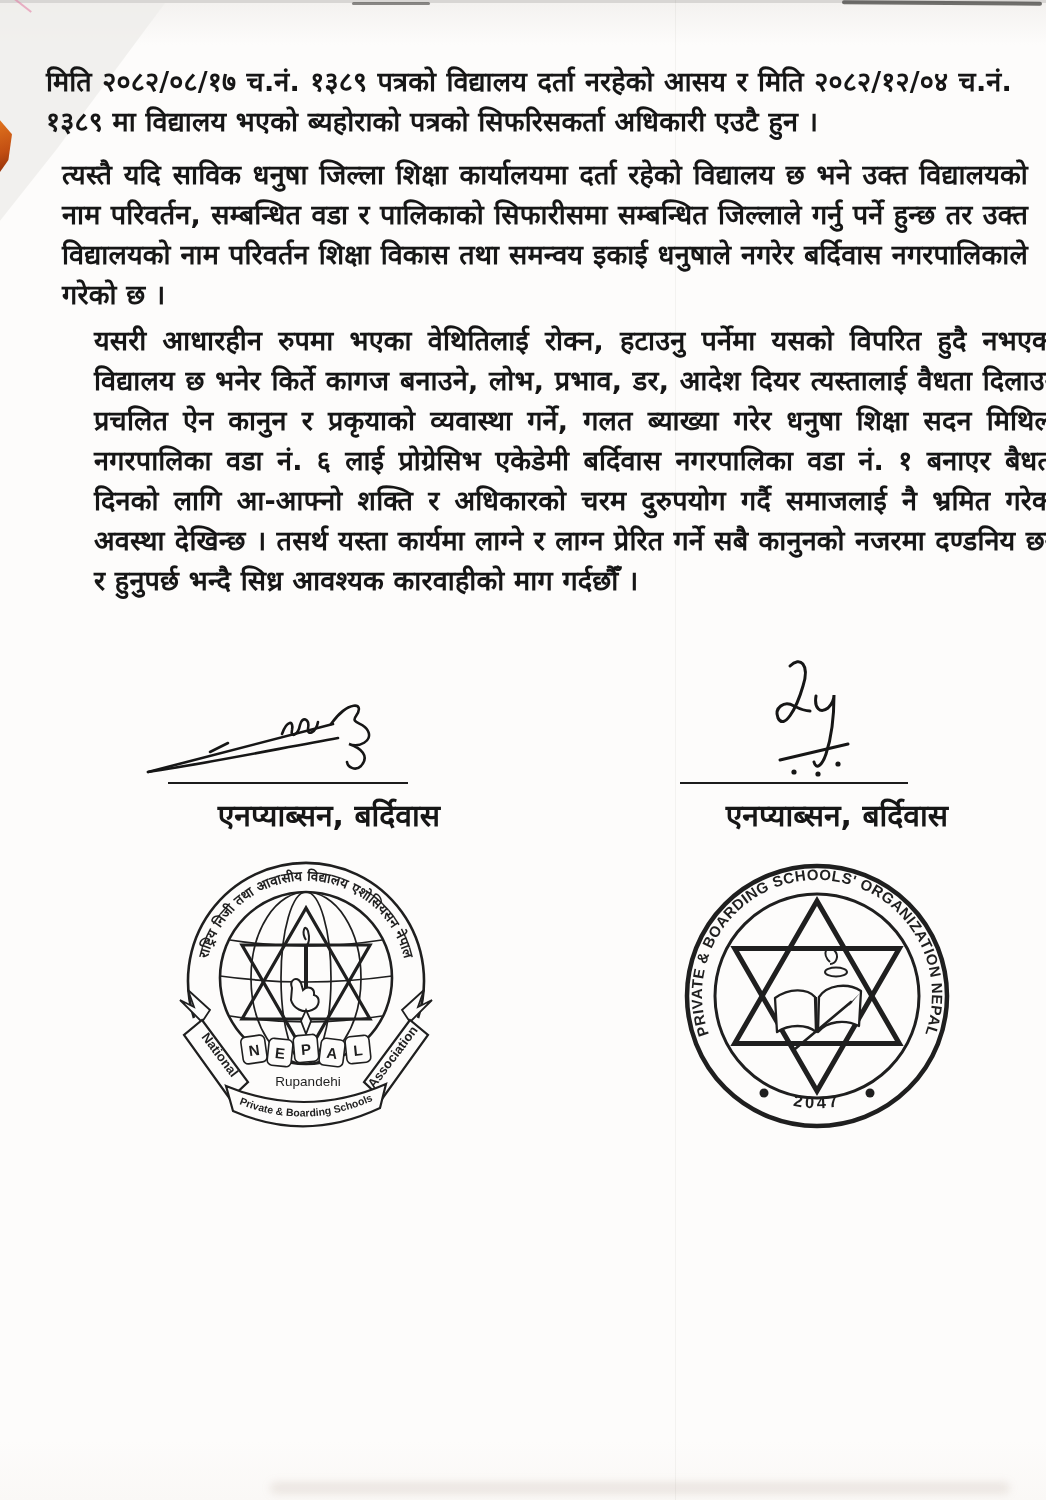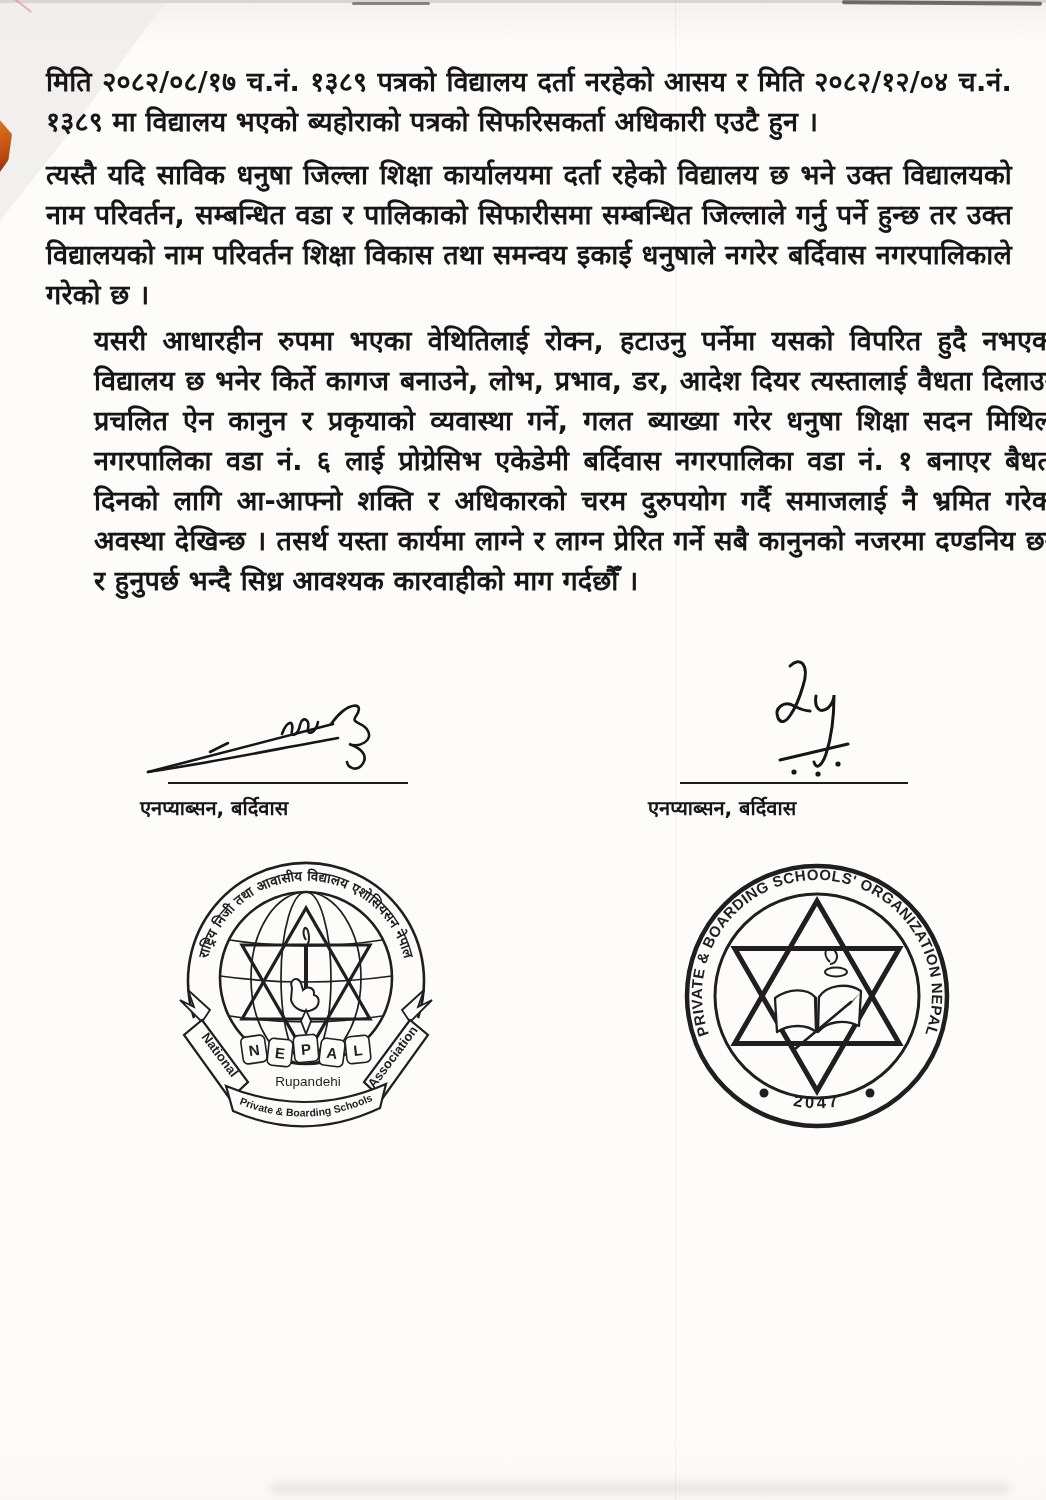--- a/index.html
+++ b/index.html
@@ -27,31 +27,31 @@
   .bottom-smudge{position:absolute;left:270px;bottom:6px;width:740px;height:12px;
     background:rgba(150,120,100,.14);filter:blur(4px);border-radius:6px;}
   
   .para{
     position:absolute;left:46px;width:966px;
     font-size:27px;line-height:40px;font-weight:600;
     text-align:justify;text-align-last:left;
     letter-spacing:.2px;
   }
   .p1{top:62px;}
-  .p2{top:155px;}
+  .p2{top:155px;margin-left:16px;}
   .p3{top:321px;margin-left:48px;}
   
   .sig-block{position:absolute;width:300px;}
   .sig-left{left:140px;top:688px;}
   .sig-right{left:648px;top:656px;}
   .scribble{display:block;}
   .sig-line{border-top:2px solid #1c1c1c;}
   .sig-left .sig-line{width:240px;margin-left:28px;margin-top:2px;}
   .sig-right .sig-line{width:228px;margin-left:32px;margin-top:2px;}
-  .sig-label{text-align:left;font-size:20px;font-weight:600;margin-top:10px;white-space:nowrap;}
+  .sig-label{text-align:right;font-size:30px;font-weight:600;margin-top:10px;white-space:nowrap;}
   
   .stamp{position:absolute;}
   .stamp-left{left:150px;top:858px;width:312px;height:274px;}
   .stamp-right{left:678px;top:854px;width:278px;height:284px;}
   svg text{font-family:"Liberation Sans","DejaVu Sans",sans-serif;}
   svg .dev{font-family:"DejaVu Sans",sans-serif;}
 </style>
 </head>
 <body>
 

